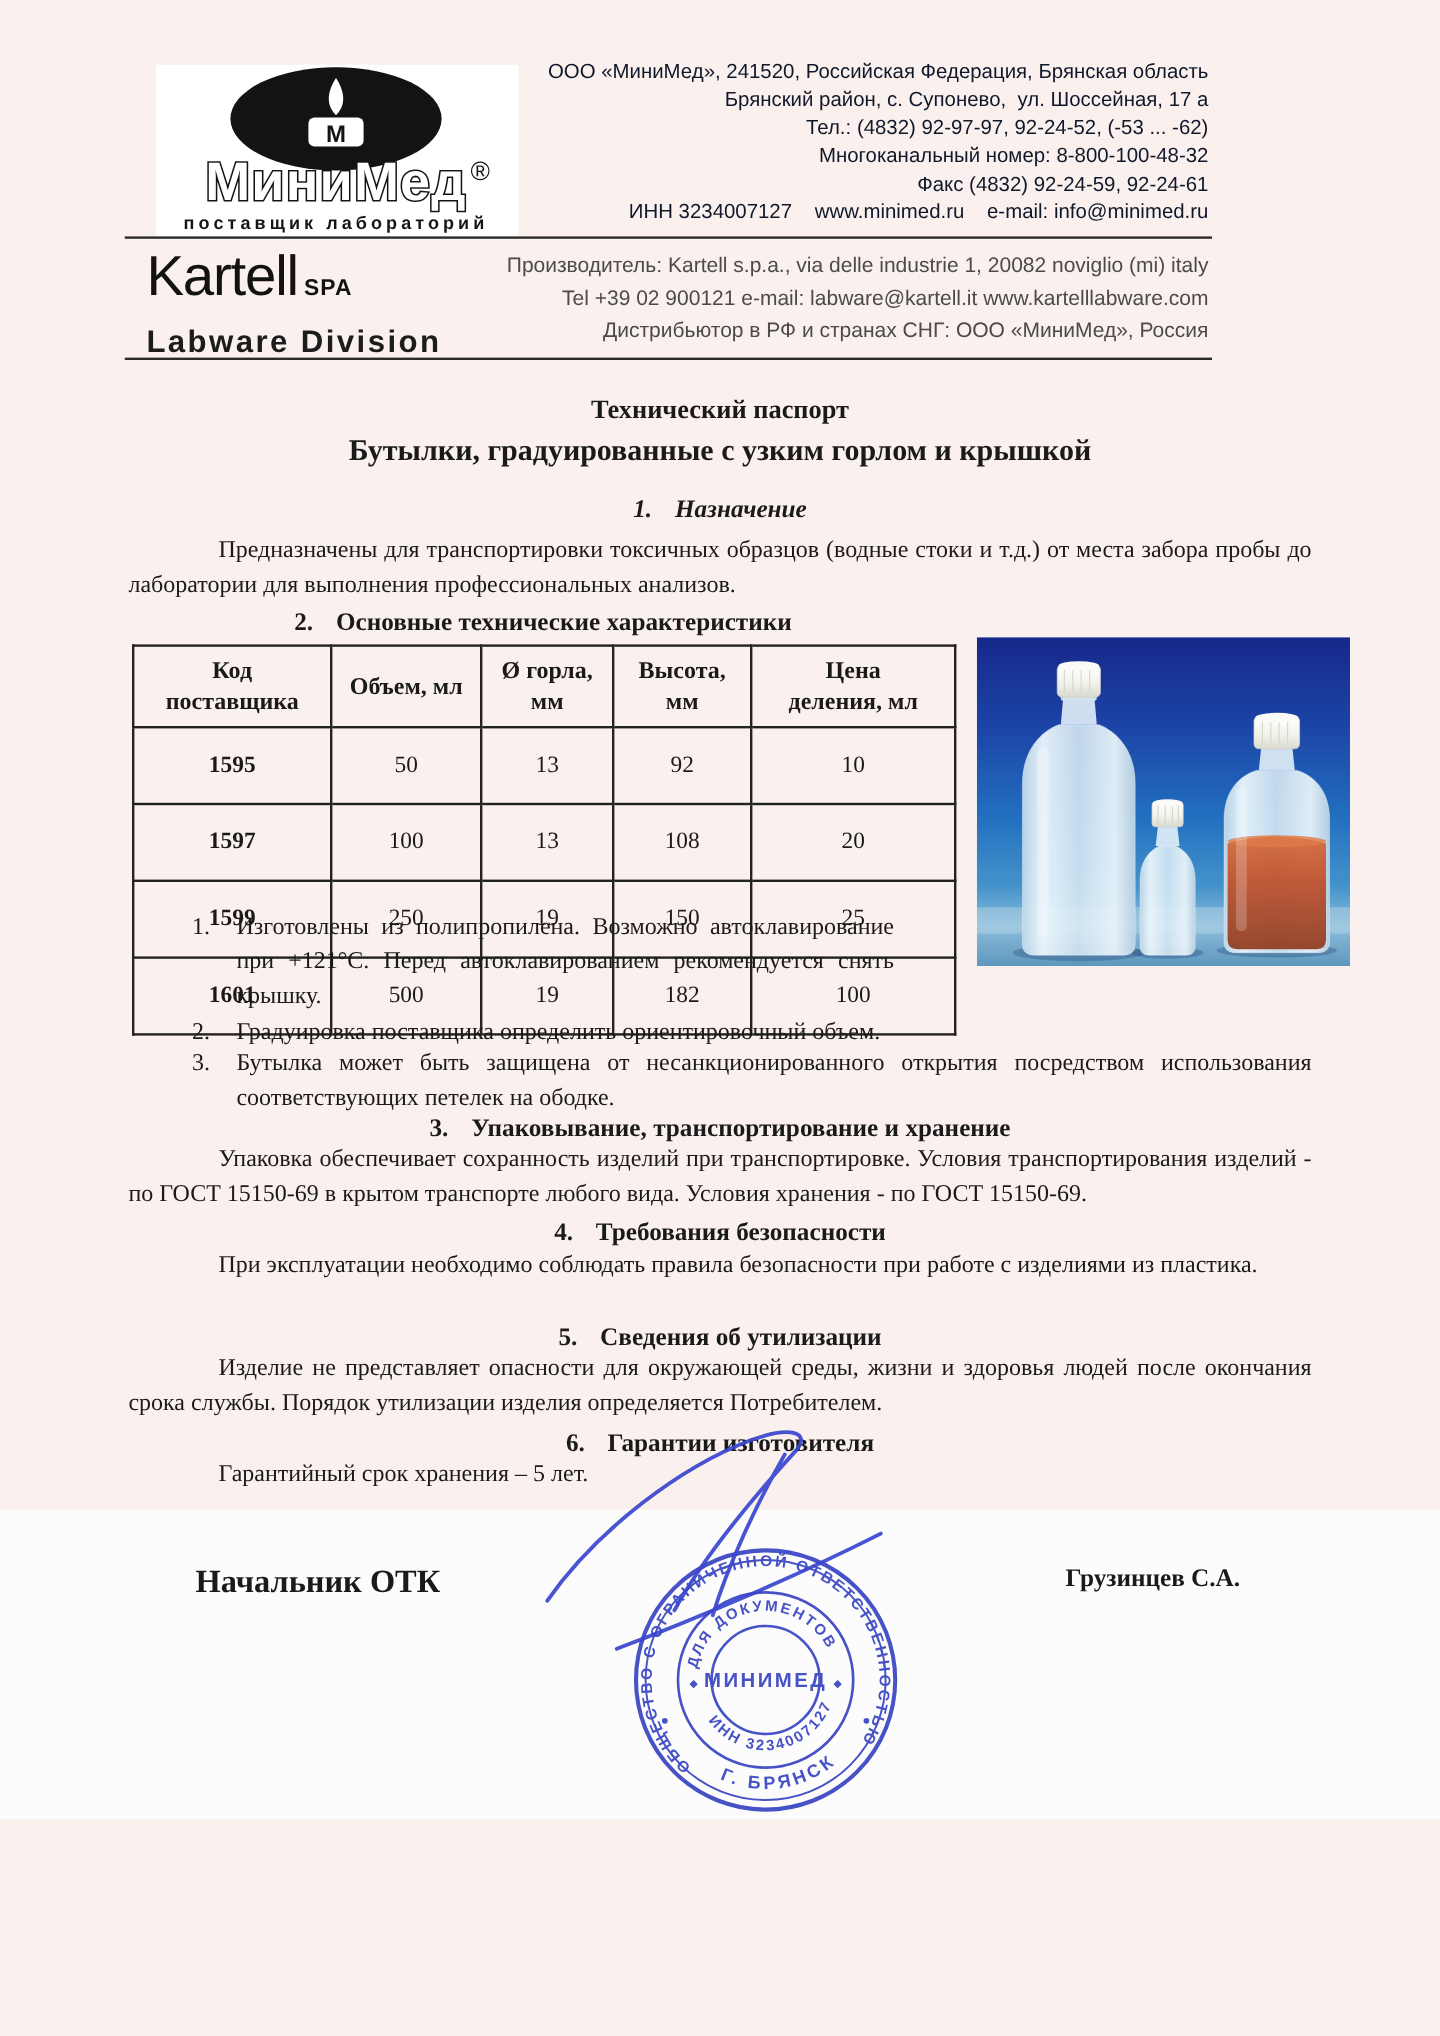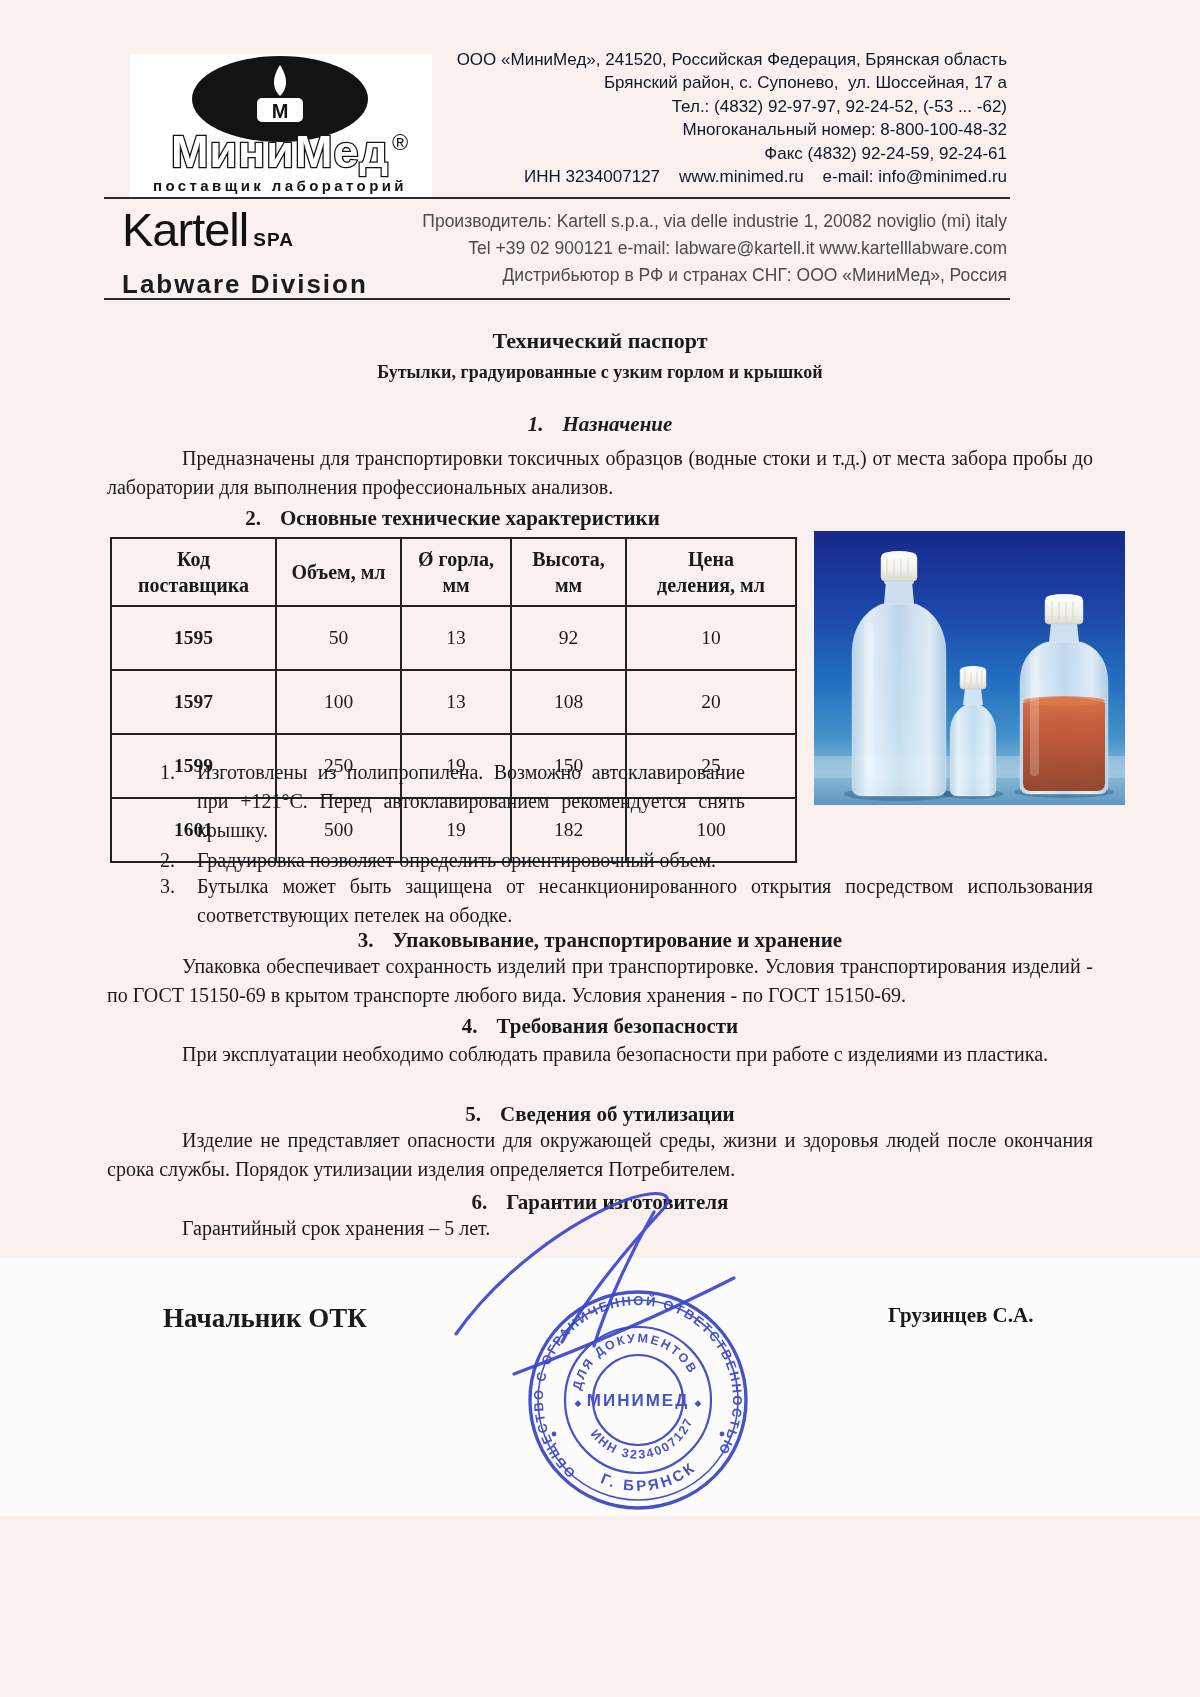--- a/index.html
+++ b/index.html
@@ -31,21 +31,21 @@
   .kartell-line{display:flex;align-items:baseline;}
   .kartell-brand{font-size:47px;font-weight:400;letter-spacing:-1px;line-height:1;}
   .kartell-suffix{font-size:19px;font-weight:700;margin-left:5px;letter-spacing:1px;}
   .kartell-division{font-size:26px;font-weight:700;letter-spacing:2px;margin-top:16px;color:#1c1c1c;}
   .manufacturer-contacts{
     position:absolute;right:193px;top:208px;width:640px;text-align:right;
     font-family:"Liberation Sans","DejaVu Sans",sans-serif;
     font-size:17.5px;line-height:27px;color:#4b4b4b;
   }
   .doc-title{position:absolute;left:107px;top:328px;width:986px;text-align:center;font-size:22px;font-weight:700;}
-  .doc-subtitle{position:absolute;left:107px;top:362px;width:986px;text-align:center;font-size:18px;font-weight:700;}
+  .doc-subtitle{position:absolute;left:107px;top:362px;width:986px;text-align:center;font-size:25px;font-weight:700;}
   .sec-heading{position:absolute;left:107px;width:986px;text-align:center;font-size:21px;font-weight:700;line-height:28px;}
   .sec-heading .sec-num{margin-right:19px;}
   .sh-1{top:410px;font-style:italic;}
   .sh-2{top:504px;left:110px;width:685px;}
   .sh-3{top:926px;}
   .sh-4{top:1012px;}
   .sh-5{top:1100px;}
   .sh-6{top:1188px;}
   .para{position:absolute;left:107px;width:986px;font-size:20px;line-height:29px;text-align:justify;text-indent:75px;}
   .p-1{top:444px;}
@@ -265,21 +265,21 @@
       </g>
     </svg>
   </div>
 
   <div class="note note-1">
     <span class="note-num">1.</span>
     <div class="note-text">Изготовлены из полипропилена. Возможно автоклавирование при +121°С. Перед автоклавированием рекомендуется снять крышку.</div>
   </div>
   <div class="note note-2">
     <span class="note-num">2.</span>
-    <div class="note-text">Градуировка позволяет определить ориентировочный объем.</div>
+    <div class="note-text">Градуировка поставщика определить ориентировочный объем.</div>
   </div>
   <div class="note note-3">
     <span class="note-num">3.</span>
     <div class="note-text">Бутылка может быть защищена от несанкционированного открытия посредством использования соответствующих петелек на ободке.</div>
   </div>
 
   <div class="sec-heading sh-3">
     <span class="sec-num">3.</span><span>Упаковывание, транспортирование и хранение</span>
   </div>
   <div class="para p-3">Упаковка обеспечивает сохранность изделий при транспортировке. Условия транспортирования изделий - по ГОСТ 15150-69 в крытом транспорте любого вида. Условия хранения - по ГОСТ 15150-69.</div>

